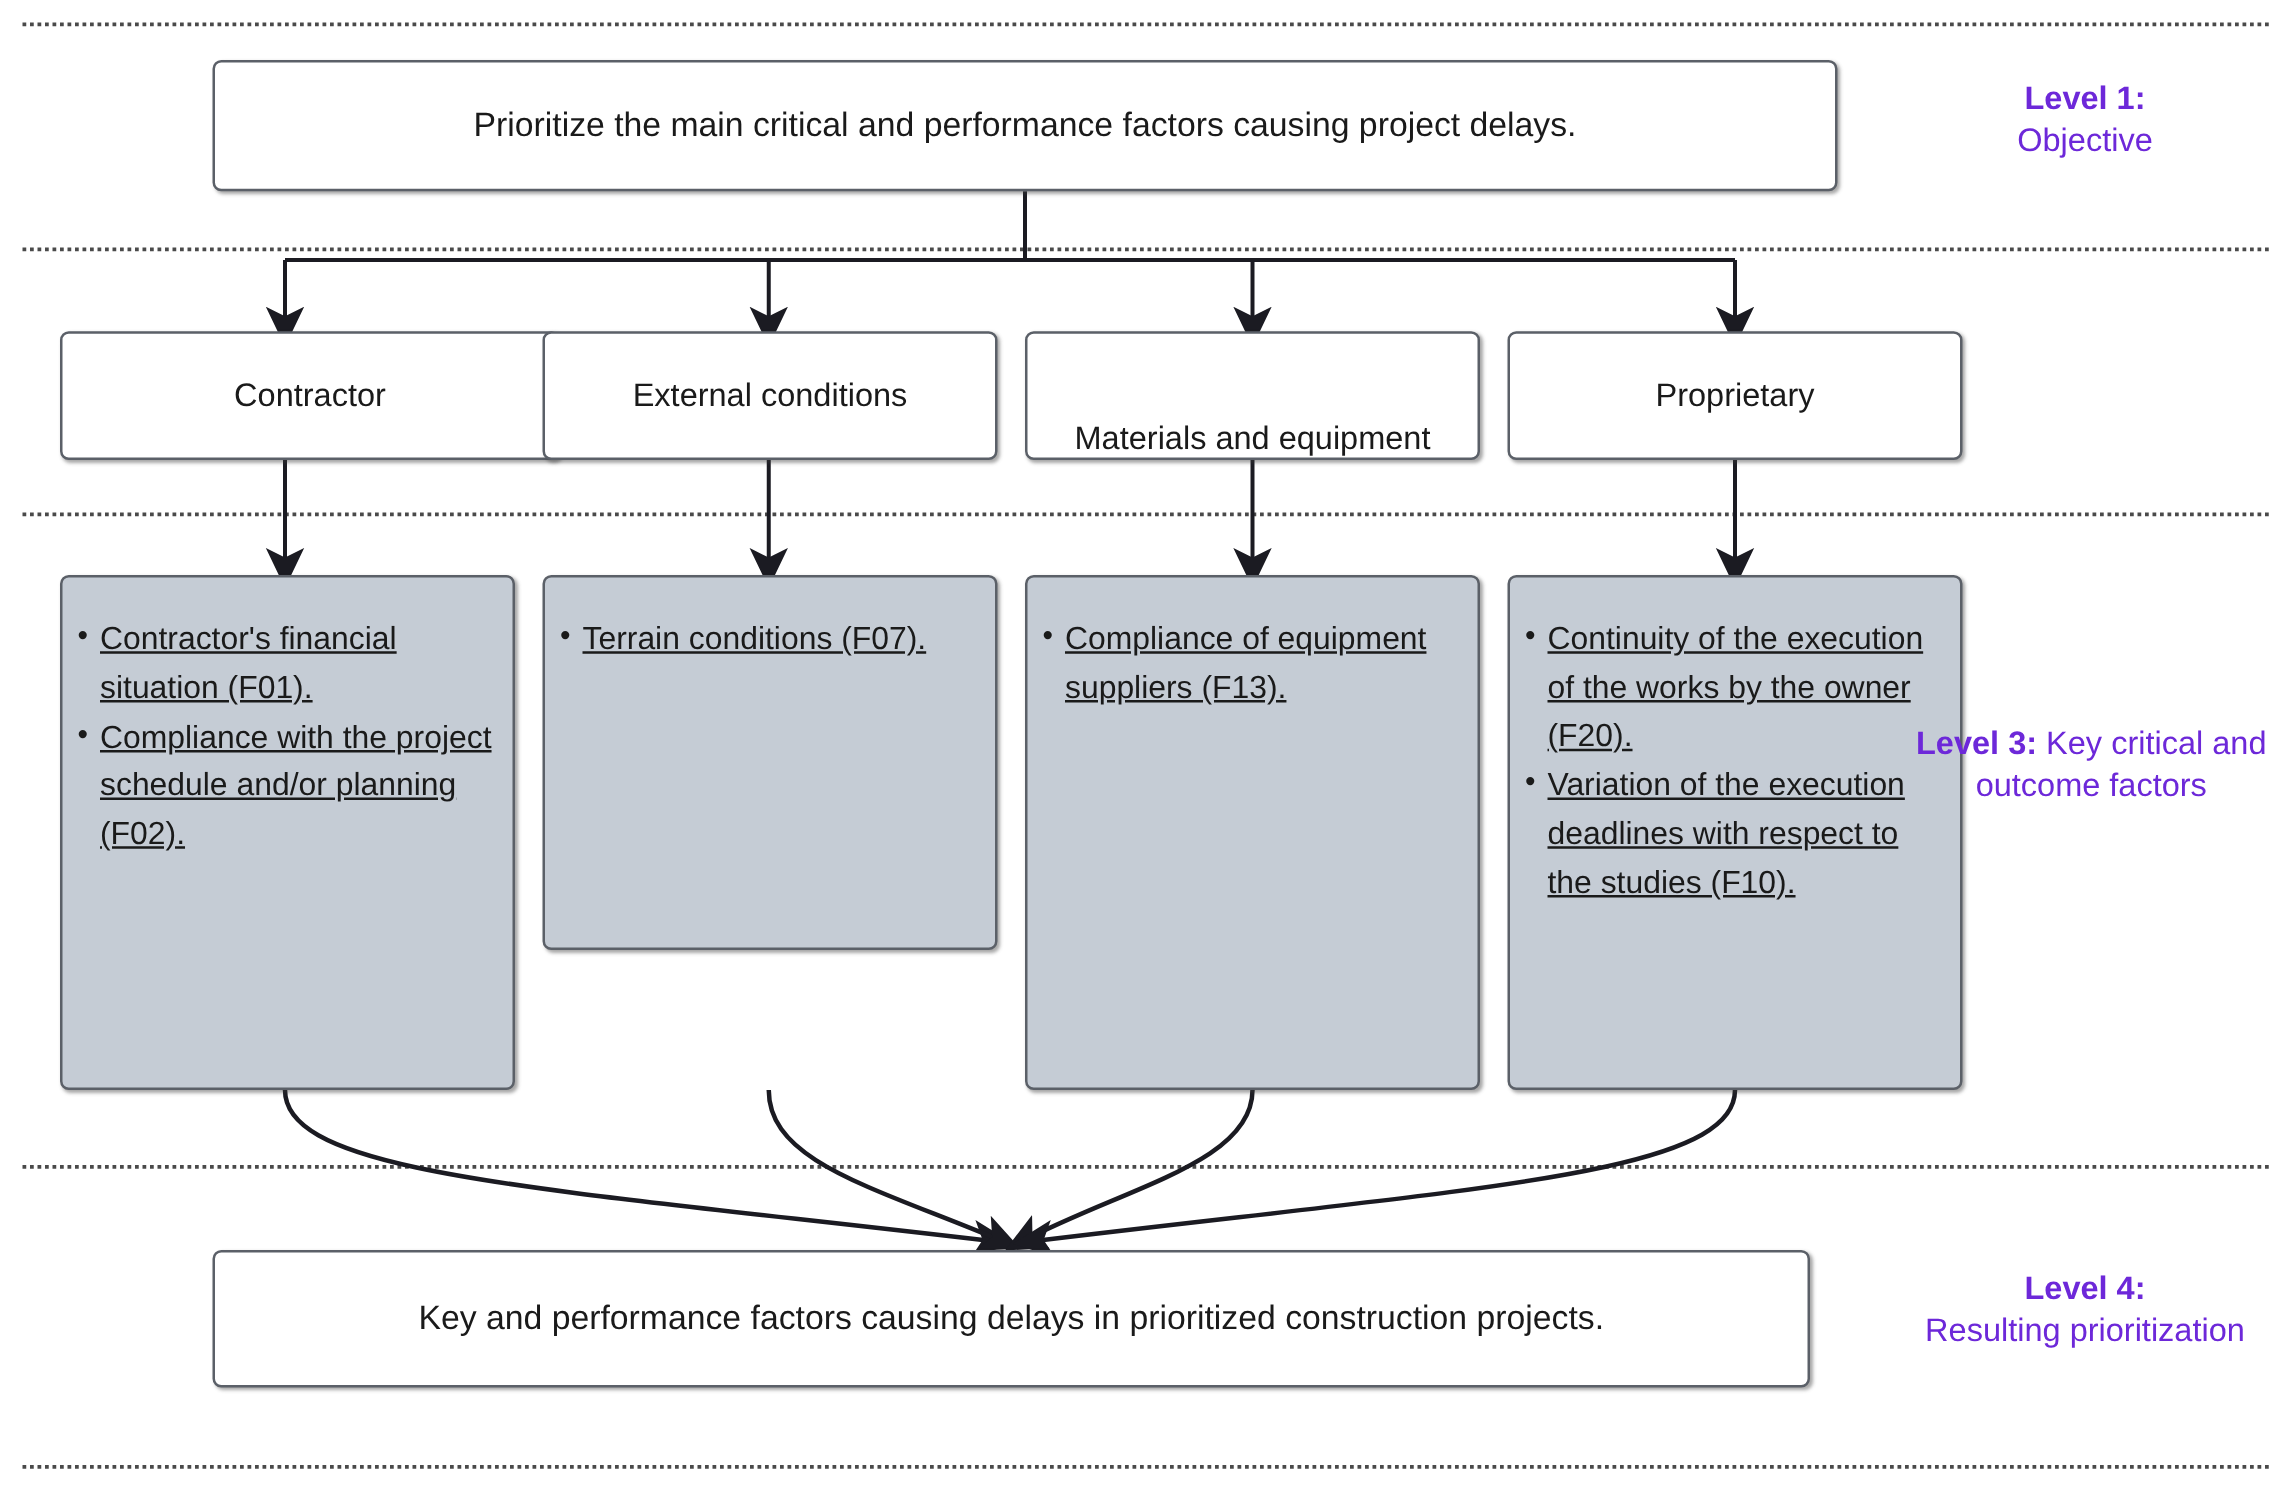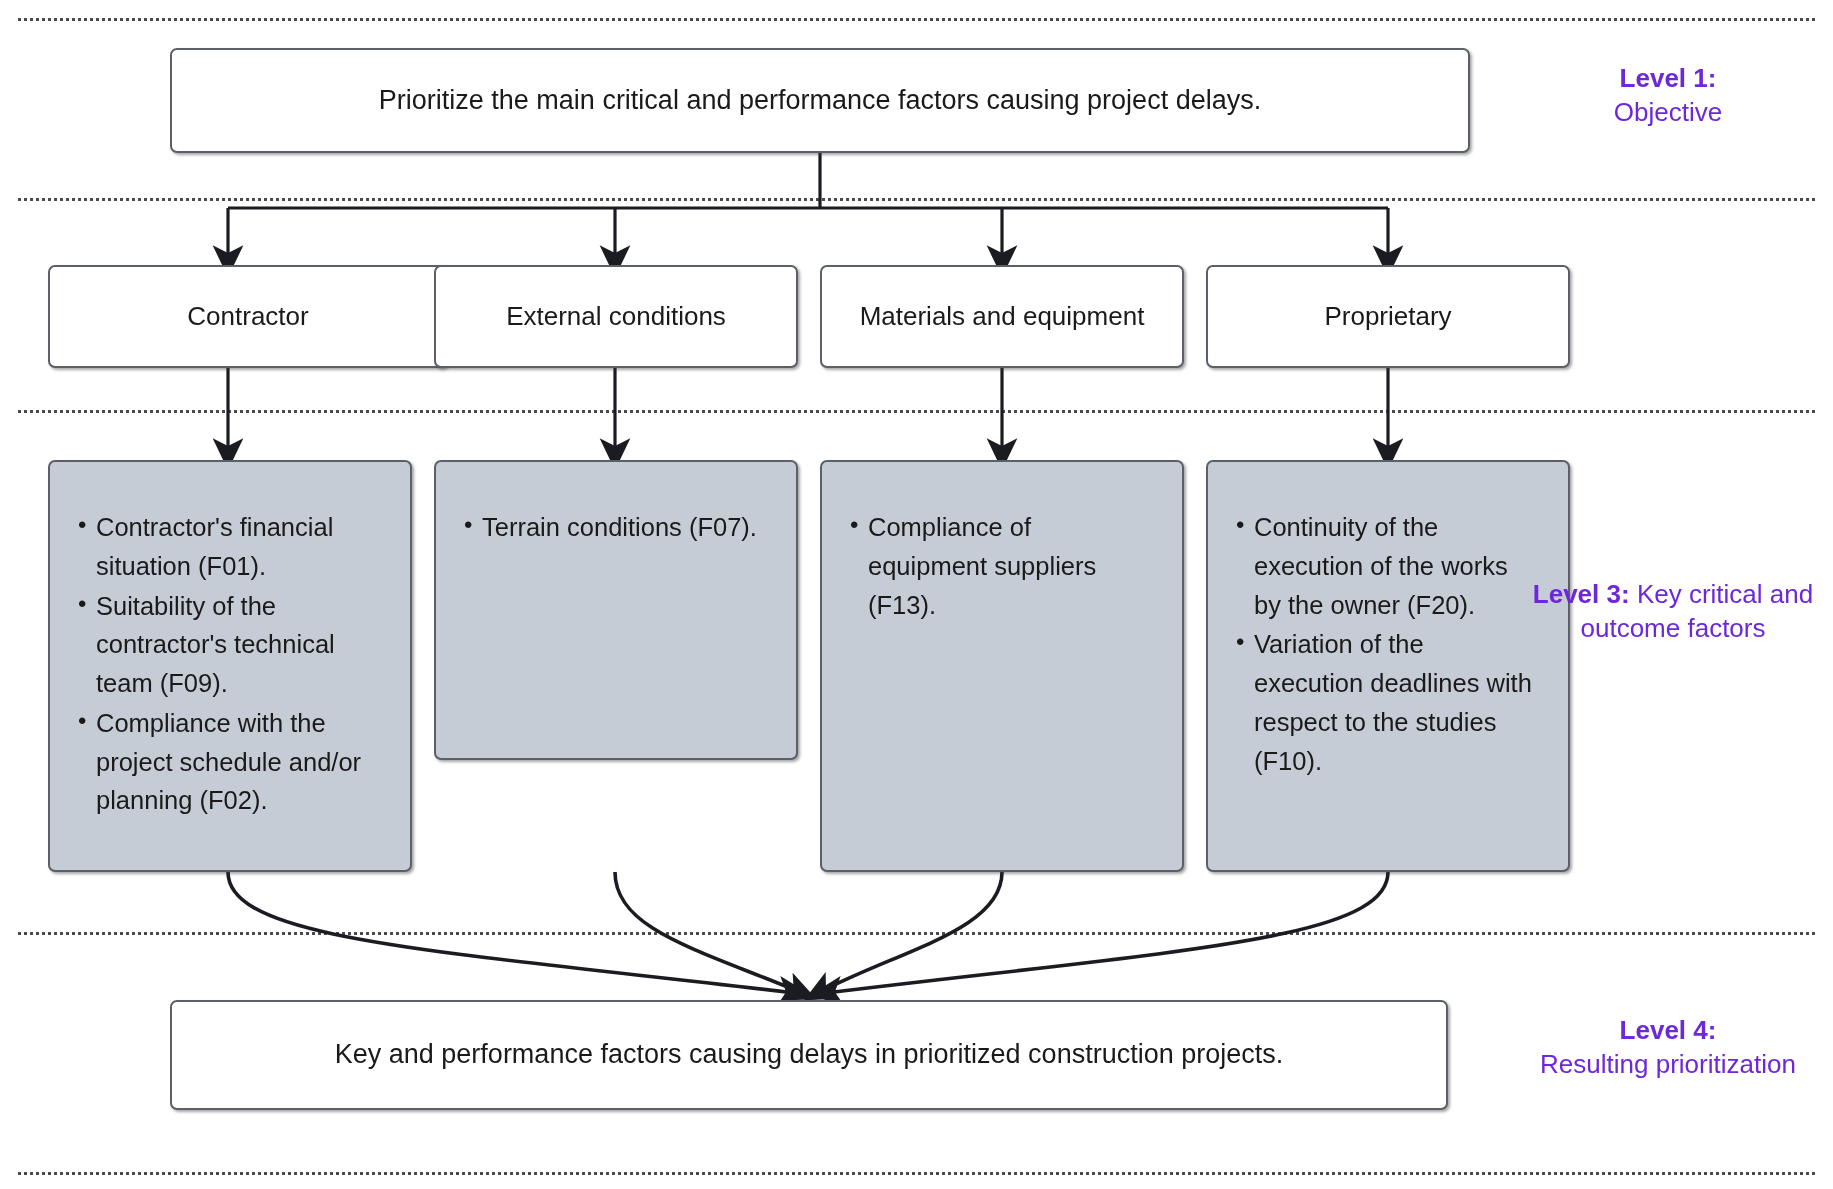--- a/index.html
+++ b/index.html
@@ -49,24 +49,25 @@
     background:#c5ccd5;
     align-items:flex-start;
     justify-content:flex-start;
     text-align:left;
     padding:30px 14px 12px 10px;
     font-size:25.5px;
     line-height:1.52;
     border-color:#5b6068;
   }
   .box.factors ul{
-    margin:16px;
+    margin:0;
     padding:0;
     list-style:none;
     width:100%;
+    text-decoration:underline;
   }
   .box.factors li{
     position:relative;
     padding-left:20px;
     margin:0 0 1px 0;
   }
   .box.factors li:before{
     content:"\2022";
     position:absolute;
     left:2px;
@@ -143,31 +144,30 @@
     <b>Level 1:</b><br>
     <span>Objective</span>
   </div>
 
   <div class="box cat" style="left:48px;  top:265px; width:400px; height:103px;">
     <span>Contractor</span>
   </div>
   <div class="box cat" style="left:434px; top:265px; width:364px; height:103px;">
     <span>External conditions</span>
   </div>
-  <div class="box cat" style="left:820px; top:265px; width:364px; height:103px;">
+  <div class="box cat" style="left:820px; top:265px; width:364px; height:103px;align-items:flex-end;">
     <span>Materials and equipment</span>
   </div>
   <div class="box cat" style="left:1206px; top:265px; width:364px; height:103px;">
     <span>Proprietary</span>
   </div>
 
   <div class="box factors" style="left:48px;  top:460px; width:364px; height:412px;">
     <ul>
       <li>Contractor's financial situation (F01).</li>
-      <li>Suitability of the contractor's technical team (F09).</li>
       <li>Compliance with the project schedule and/or planning (F02).</li>
     </ul>
   </div>
   <div class="box factors" style="left:434px; top:460px; width:364px; height:300px;">
     <ul>
       <li>Terrain conditions (F07).</li>
     </ul>
   </div>
   <div class="box factors" style="left:820px; top:460px; width:364px; height:412px;">
     <ul>

